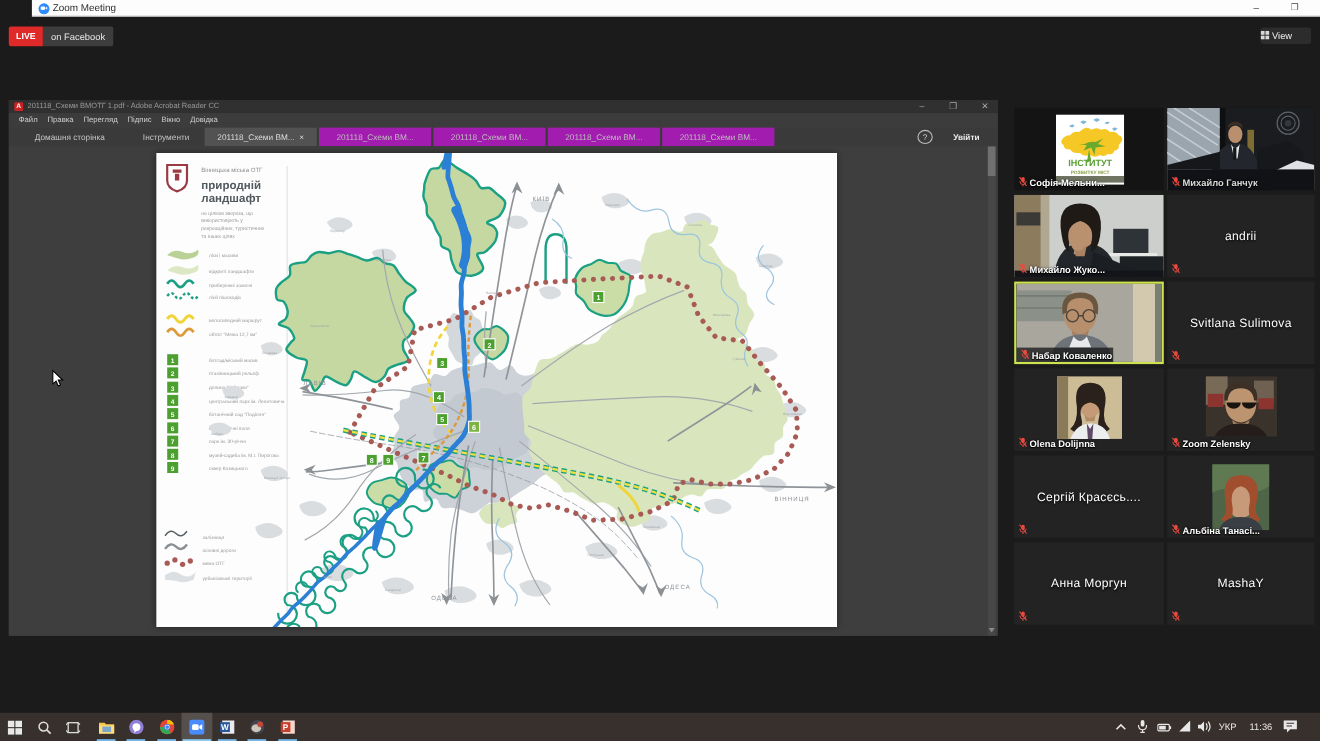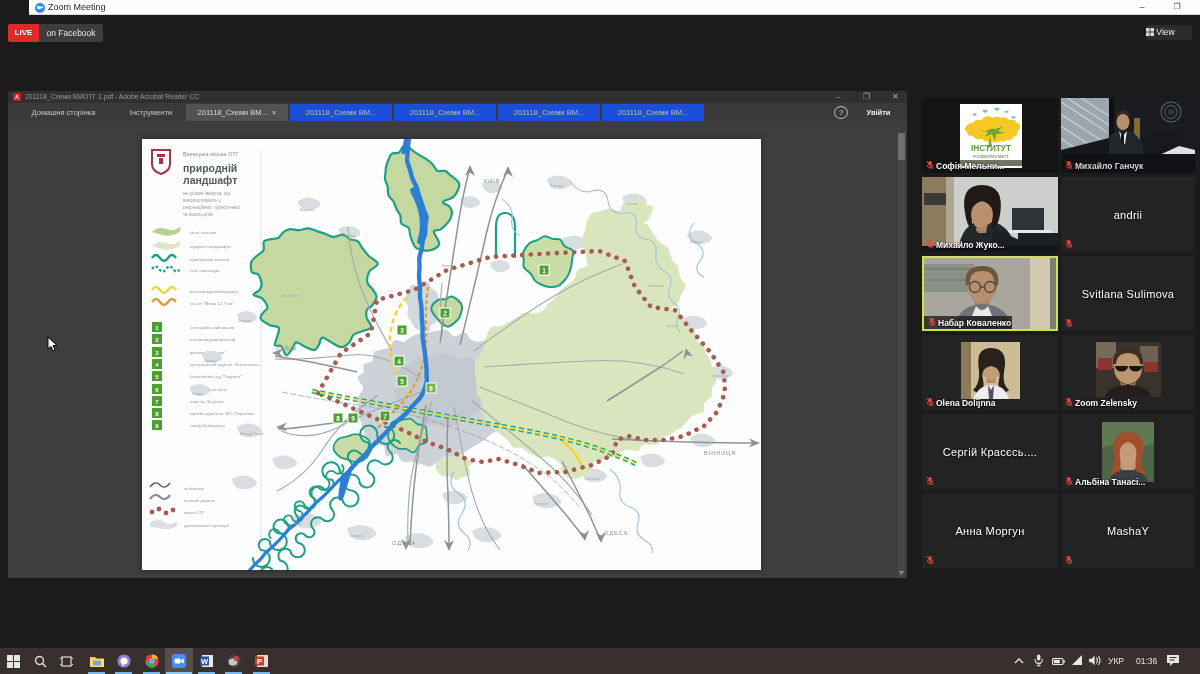--- a/index.html
+++ b/index.html
@@ -19,23 +19,23 @@
   
   #viewbtn { position:absolute; left:1146px; top:25px; width:46px; height:15px; background:#2c2c2c; border-radius:3px; color:#eee; font-size:8.5px; line-height:15px; }
   
   #acro { position:absolute; left:8px; top:91px; width:899px; height:487px; background:#3e3e3e; }
   #acro .atitle { position:absolute; left:0; top:0; width:100%; height:12px; background:#303030; color:#999; font-size:6.8px; line-height:12px; }
   #acro .aicon { position:absolute; left:5px; top:2px; width:8px; height:8px; background:#c22; border-radius:1px; color:#fff; font-size:6px; text-align:center; line-height:8px; font-weight:bold;}
   #acro .atext { position:absolute; left:17px; top:0; }
   #acro .awc { position:absolute; top:0; color:#aaa; font-size:8px; line-height:11px; }
   #acro .amenu { position:absolute; left:0; top:12px; width:100%; height:13px; background:#3c3c3c; color:#cfcfcf; font-size:7px; line-height:13px; }
   #acro .amenu span { margin-left:9px; }
-  #acro .atabs { position:absolute; left:0; top:13px; width:100%; height:17px; background:#3a3a3a; font-size:7.5px; color:#c5c5c5;padding-left:47px; }
+  #acro .atabs { position:absolute; left:0; top:25px; width:100%; height:17px; background:#3a3a3a; font-size:7.5px; color:#c5c5c5;padding-left:47px; }
   #acro .htab { position:absolute; top:0; height:17px; line-height:17px; text-align:center; }
-  #acro .dtab { position:absolute; top:0; height:17px; line-height:17px; text-align:center; background:#1d4ed8; color:#bdbdbd; font-size:7.5px; }
+  #acro .dtab { position:absolute; top:0; height:17px; line-height:17px; text-align:center; background:#a21caf; color:#bdbdbd; font-size:7.5px; }
   #acro .dtab.active { background:#525252; color:#dcdcdc; }
   #acro .adoc { position:absolute; left:0; top:42px; width:899px; height:445px; background:#3e3e3e; overflow:hidden; }
   #acro .sbar { position:absolute; right:2px; top:0px; width:7px; height:445px; background:#474747; }
   #acro .sthumb { position:absolute; right:2px; top:0px; width:7px; height:27px; background:#707070; }
   
   .tile { position:absolute; background:#232323; overflow:hidden; }
   .tname { position:absolute; left:14px; bottom:2px; color:#fff; font-size:8.5px; font-weight:bold; text-shadow:0 0 2px #000, 0 1px 1px #000; white-space:nowrap; }
   .cname { position:absolute; left:0; top:0; width:100%; height:100%; display:flex; align-items:center; justify-content:center; color:#fff; font-size:11px; font-weight:normal; text-shadow:0 1px 2px #000; letter-spacing:0.3px; }
   .mic { position:absolute; left:4px; bottom:3px; width:8px; height:10px; }
   
@@ -672,21 +672,21 @@
       <rect x="11.4" y="4.2" width="1.4" height="2.6" fill="#e8e8e8"></rect>
     </svg>
   <svg class="tb" style="left:1071px; top:7px;" width="12" height="11" viewBox="0 0 12 11">
       <path d="M1,10 L11,10 L11,0 Z" fill="#e8e8e8"></path>
     </svg>
   <svg class="tb" style="left:1089px; top:7px;" width="13" height="11" viewBox="0 0 13 11">
       <path d="M0,3.8 h2.6 l3,-3 v9.4 l-3,-3 h-2.6 z" fill="#e8e8e8"></path>
       <path d="M7.4,2.6 q2,2.9 0,5.8 M9.4,1 q3.2,4.5 0,9" stroke="#e8e8e8" stroke-width="1.1" fill="none"></path>
     </svg>
   <div class="abs" style="left:1108px; top:8px; color:#e8e8e8; font-size:8.5px; font-weight:normal;">УКР</div>
-  <div class="abs" style="left:1136px; top:8px; color:#e8e8e8; font-size:8.5px;">01:36</div>
+  <div class="abs" style="left:1136px; top:8px; color:#e8e8e8; font-size:8.5px;">11:36</div>
   <svg class="tb" style="left:1166px; top:6px;" width="14" height="13" viewBox="0 0 14 13">
       <path d="M1,1 h12 v8 h-6 l-3,3 v-3 h-3 z" fill="#e8e8e8"></path>
       <g stroke="#3a3230" stroke-width="1">
         <line x1="3.5" y1="3.5" x2="10.5" y2="3.5"></line>
         <line x1="3.5" y1="6" x2="8.5" y2="6"></line>
       </g>
     </svg>
 </div>
 
 <svg class="abs" style="left:47px; top:336px;" width="12" height="18" viewBox="0 0 12 18">

